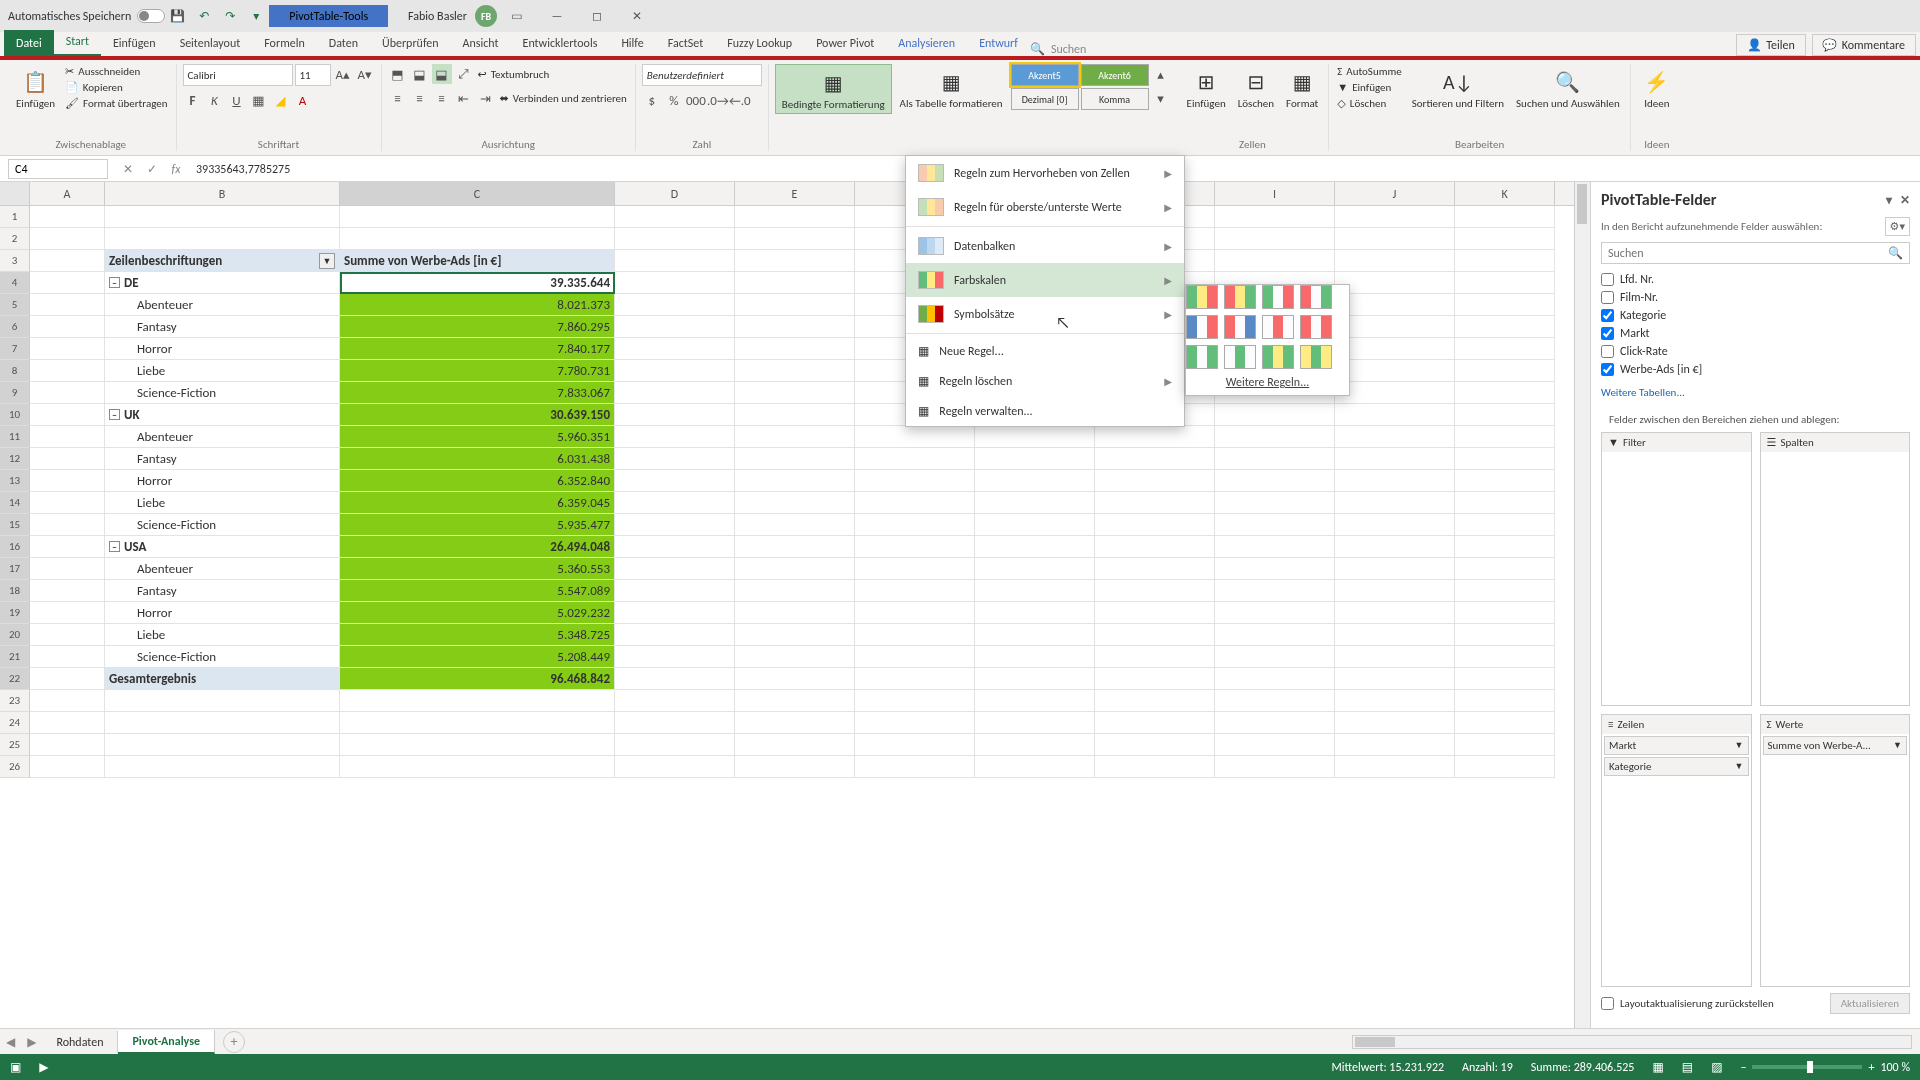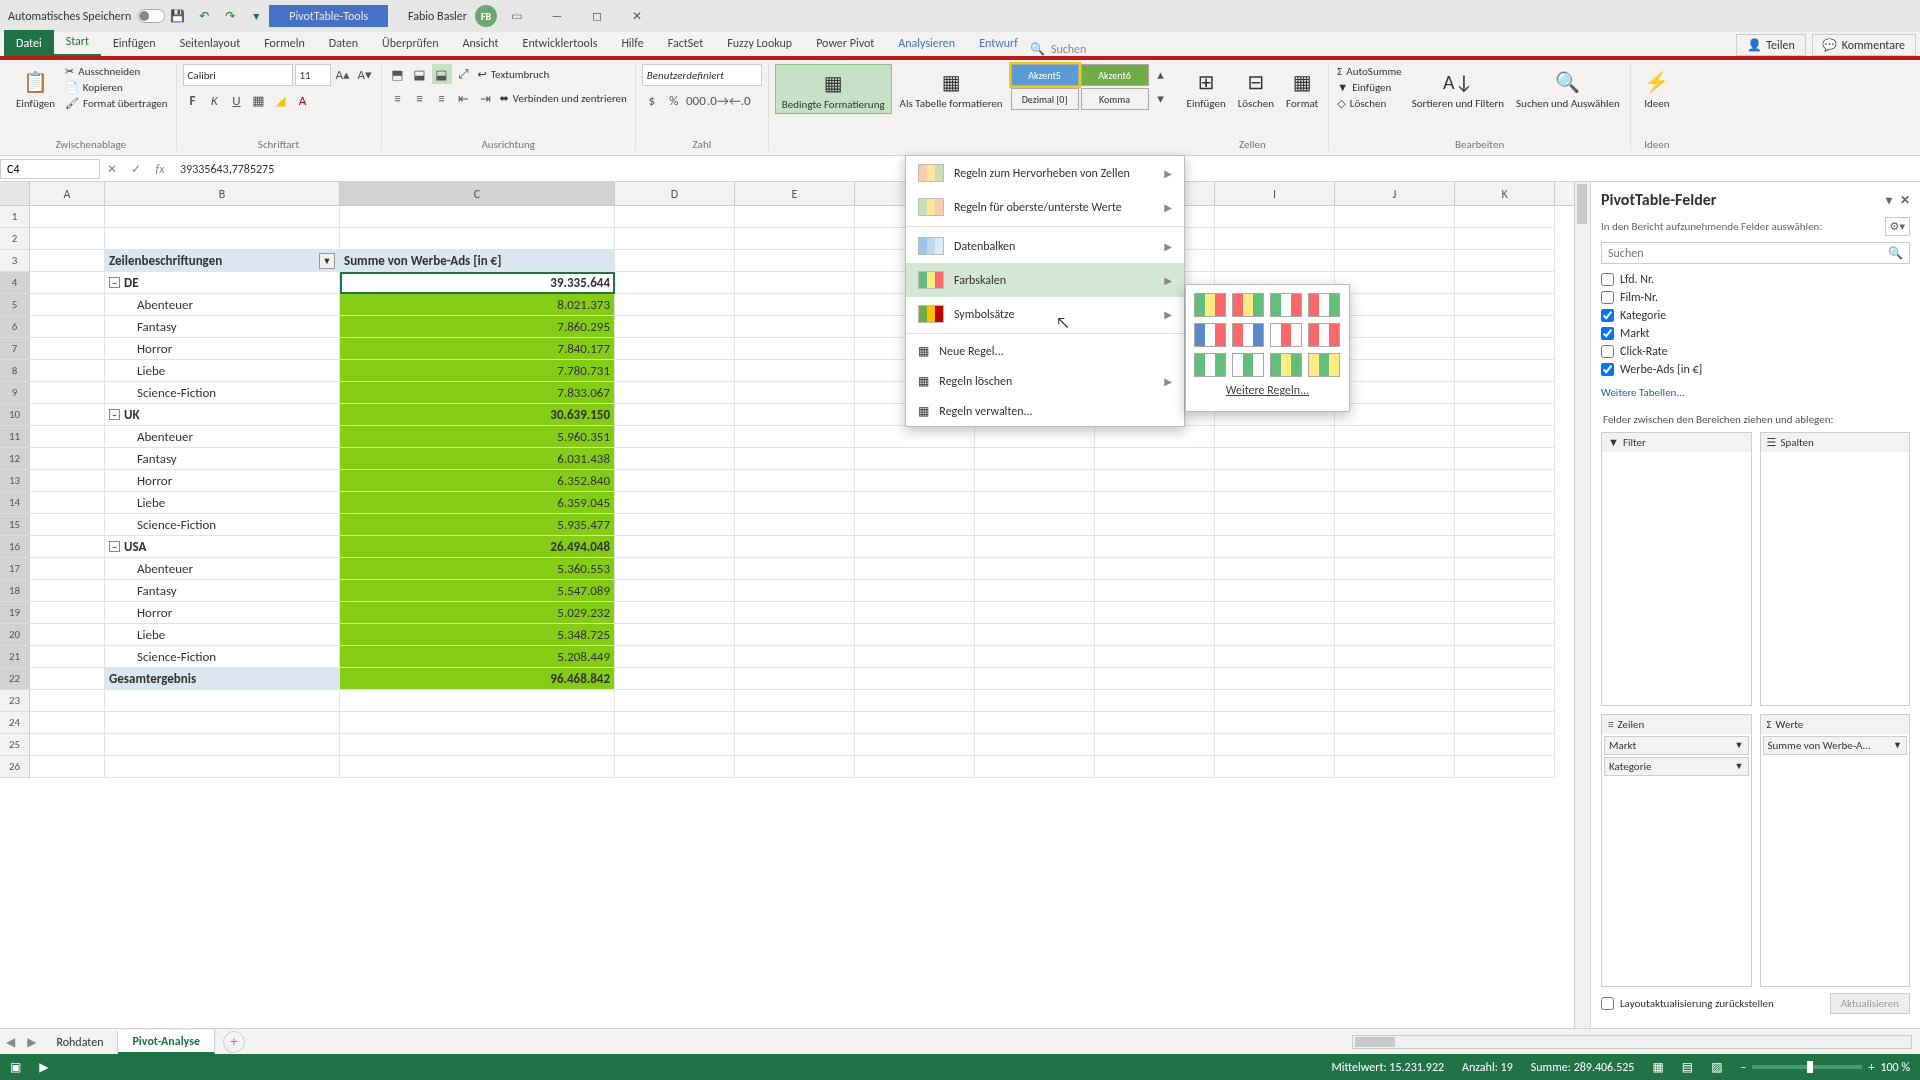--- a/index.html
+++ b/index.html
@@ -5,21 +5,21 @@
 * { margin:0; padding:0; box-sizing:border-box; font-family:"Segoe UI","Calibri",sans-serif; }
 body { background:#fff; font-size:12px; color:#333; width:1920px; height:1080px; overflow:hidden; position:relative; }
 
 
 .titlebar { height:32px; background:#e6e6e6; display:flex; align-items:center; padding:0 8px; font-size:12px; }
 .titlebar .autosave { display:flex; align-items:center; gap:6px; }
 .toggle { width:28px; height:14px; background:#fff; border:1px solid #aaa; border-radius:8px; position:relative; }
 .toggle::after { content:""; position:absolute; width:10px; height:10px; background:#888; border-radius:50%; left:1px; top:1px; }
 .qat-icon { width:18px; height:18px; margin:0 4px; display:inline-flex; align-items:center; justify-content:center; color:#217346; }
 .titlebar .title-center { flex:1; text-align:center; color:#666; }
-.titlebar .pivot-tools { background:#4472c4; color:#e5e5e5; padding:4px 20px; font-size:12px; }
+.titlebar .pivot-tools { background:#4472c4; color:#000000; padding:4px 20px; font-size:12px; }
 .titlebar .user { display:flex; align-items:center; gap:8px; margin-left:20px; }
 .avatar { width:22px; height:22px; border-radius:50%; background:#6fa66f; color:#fff; display:flex; align-items:center; justify-content:center; font-size:10px; font-weight:bold; }
 .win-btn { width:40px; height:28px; display:flex; align-items:center; justify-content:center; font-size:12px; color:#555; }
 
 
 .tabs { height:28px; background:#f3f2f1; display:flex; align-items:flex-end; padding:0 4px; border-bottom:4px solid #b91c1c;justify-content:flex-end; }
 .tab { padding:6px 12px; font-size:12px; color:#444; cursor:pointer; }
 .tab.file { background:#217346; color:#fff; }
 .tab.active { border-bottom:2px solid #217346; color:#217346; }
 .tab.contextual { color:#4472c4; }
@@ -41,21 +41,21 @@
 .rb-ctl { border:1px solid #ccc; background:#fff; padding:2px 4px; font-size:11px; height:22px; display:flex; align-items:center; }
 .ico { width:20px; height:20px; display:inline-flex; align-items:center; justify-content:center; border:1px solid transparent; font-size:13px; color:#555; }
 .numfmt-dd { width:120px;font-style:italic; }
 .style-swatch { width:68px; height:22px; border:1px solid #aaa; display:flex; align-items:center; justify-content:center; font-size:10px; }
 .style-swatch.a5 { background:#5b9bd5; color:#fff; }
 .style-swatch.a6 { background:#70ad47; color:#fff; }
 .style-swatch.sel { outline:2px solid #f2c811; }
 
 
 .fbar-row { height:26px; display:flex; align-items:center; border-bottom:1px solid #d4d4d4; background:#fff; }
-.namebox { width:100px; border:1px solid #ccc; padding:2px 6px; font-size:12px; margin:0 0; }
+.namebox { width:100px; border:1px solid #ccc; padding:2px 6px; font-size:12px; margin:0 8px; }
 .fbar-btn { width:24px; height:22px; display:flex; align-items:center; justify-content:center; color:#888; }
 .fbar { flex:1; padding:2px 8px; font-size:12px; }
 
 
 .workarea { display:flex; height:calc(100% - 32px - 28px - 96px - 26px - 26px - 26px); }
 .sheet { flex:1; overflow:hidden; position:relative; }
 .panel { width:330px; border-left:1px solid #d4d4d4; background:#fff; display:flex; flex-direction:column; padding:8px 10px; font-size:12px; }
 
 
 .colhdrs { display:flex; height:24px; background:#f3f2f1; border-bottom:1px solid #ccc; }
@@ -79,41 +79,41 @@
 .dd-arrow { width:16px; height:16px; border:1px solid #999; background:#f0f0f0; font-size:9px; display:flex; align-items:center; justify-content:center; margin-left:auto; }
 
 
 .cf-menu { position:absolute; left:905px; top:155px; width:280px; background:#fff; border:1px solid #bbb; box-shadow:0 4px 12px rgba(0,0,0,0.25); z-index:50; font-size:12px; }
 .cf-item { display:flex; align-items:center; padding:8px 12px; gap:10px; }
 .cf-item.hover { background:#d4e7d4; }
 .cf-item .chev { margin-left:auto; color:#888; font-size:10px; }
 .cf-item .cf-ico { width:26px; height:18px; border:1px solid #bbb; display:flex; }
 .cf-ico span { flex:1; }
 .cf-sep { height:1px; background:#e0e0e0; margin:2px 0; }
-.cf-sub { position:absolute; left:1185px; top:284px; width:165px; background:#fff; border:1px solid #bbb; box-shadow:0 4px 12px rgba(0,0,0,0.25); z-index:51; padding:8px; }
+.cf-sub { position:absolute; left:1185px; top:284px; width:165px; background:#fff; border:1px solid #bbb; box-shadow:0 4px 12px rgba(0,0,0,0.25); z-index:51; }
 .cf-grid { display:grid; grid-template-columns:repeat(4,32px); gap:6px; }
 .cf-swatch { width:32px; height:24px; border:1px solid #aaa; display:flex; }
 .cf-swatch span { flex:1; }
 .cf-sub .more { padding:6px 4px; font-size:12px; text-align:center; text-decoration:underline; color:#444; }
 
 
 .cursor { position:absolute; left:1056px; top:313px; z-index:60; font-size:16px; pointer-events:none; }
 
 
 .panel h2 { font-size:16px; font-weight:600; margin-bottom:8px; display:flex; align-items:center; }
 .panel h2 .tools { margin-left:auto; display:flex; gap:8px; font-size:12px; color:#666; }
 .panel .hint { font-size:11px; color:#666; margin-bottom:6px; display:flex; align-items:center; }
 .panel .gear { margin-left:auto; border:1px solid #ccc; padding:2px 4px; font-size:11px; }
 .panel .search { border:1px solid #ccc; padding:3px 6px; display:flex; align-items:center; margin-bottom:8px; }
 .panel .search input { border:none; flex:1; font-size:12px; outline:none; }
 .field-list { display:flex; flex-direction:column; gap:4px; margin-bottom:6px; }
 .fld { display:flex; align-items:center; gap:6px; font-size:12px; }
 .fld input { width:13px; height:13px; }
 .more-tables { font-size:11px; color:#1a66b3; margin-top:4px; }
-.drag-hint { font-size:11px; color:#555; margin:14px 2px 6px; }
+.drag-hint { font-size:11px; color:#555; margin:14px 8px 6px; }
 .areas { display:grid; grid-template-columns:1fr 1fr; gap:8px; flex:1; }
 .area { border:1px solid #ccc; display:flex; flex-direction:column; }
 .area-hdr { background:#f3f2f1; padding:3px 6px; font-size:11px; display:flex; align-items:center; gap:4px; }
 .area-body { flex:1; padding:2px; min-height:60px; }
 .area-pill { background:#f3f2f1; border:1px solid #ccc; padding:2px 4px; font-size:11px; margin-bottom:2px; display:flex; }
 .area-pill .dd { margin-left:auto; font-size:9px; }
 .defer-row { display:flex; align-items:center; gap:6px; font-size:11px; padding:6px 0; }
 .defer-row button { margin-left:auto; padding:3px 10px; font-size:11px; background:#eee; border:1px solid #ccc; color:#999; }
 
 

